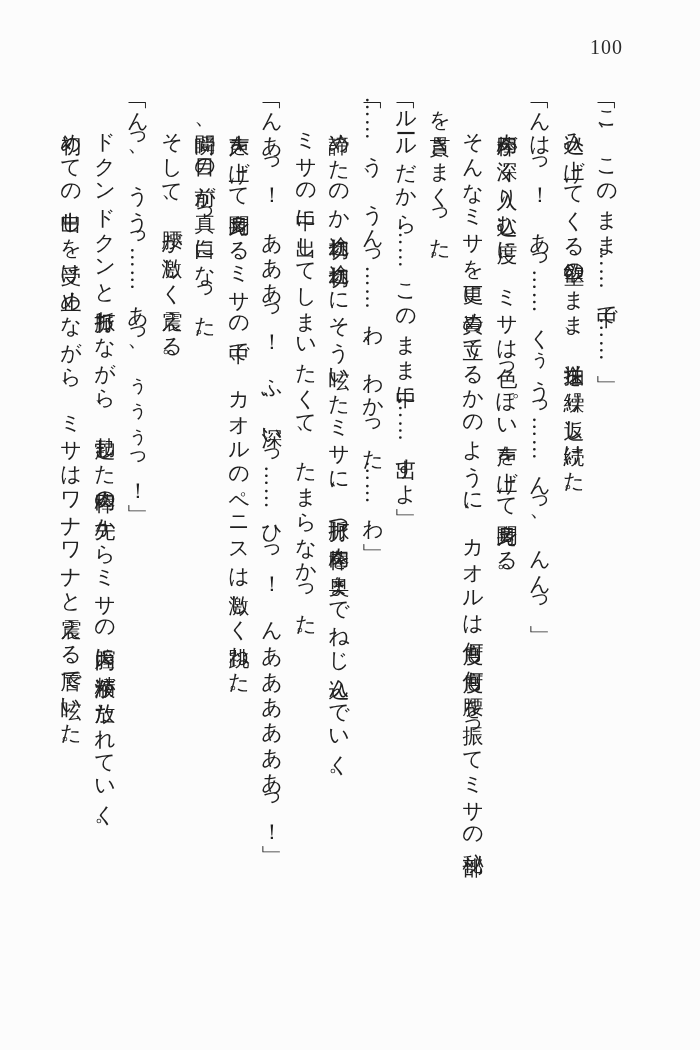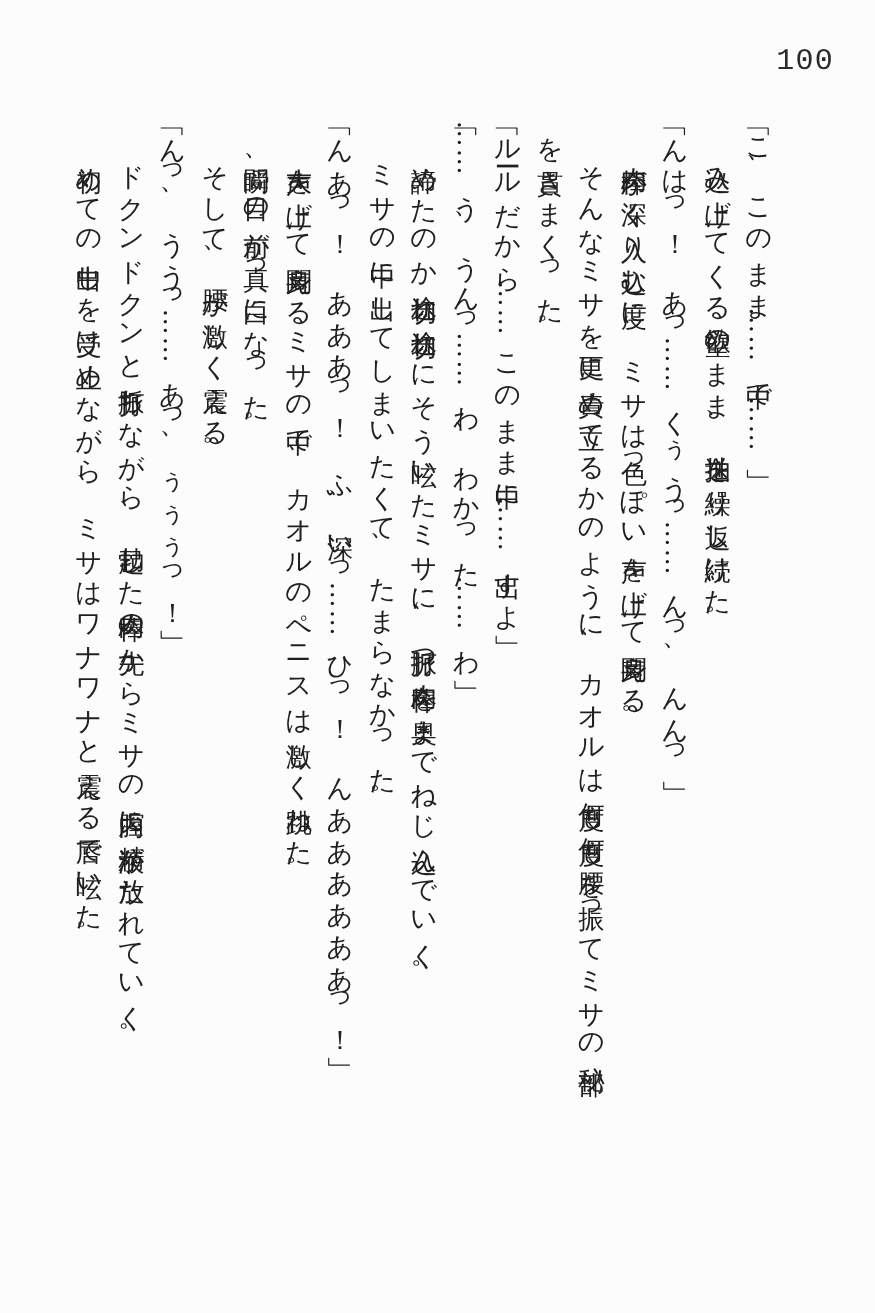--- a/index.html
+++ b/index.html
@@ -17,25 +17,24 @@
     position: absolute;
     inset: 0;
     background: #fcfcfc;
     font-family: "DejaVu Serif", "Liberation Serif", serif;
     color: #1f1f1f;
   }
   .page-number {
     position: absolute;
     left: 590px;
     top: 36px;
-    font-size: 24px;
+    font-size: 20px;
     letter-spacing: 1px;
     color: #2a2a2a;
-    font-family: Liberation Mono, monospace;
-    margin-left: 31px;
+    font-family: Liberation Serif, serif;
   }
   .text-area {
     position: absolute;
     inset: 0;
   }
   .tcol {
     position: absolute;
     top: 95px;
     height: 940px;
     writing-mode: vertical-rl;

